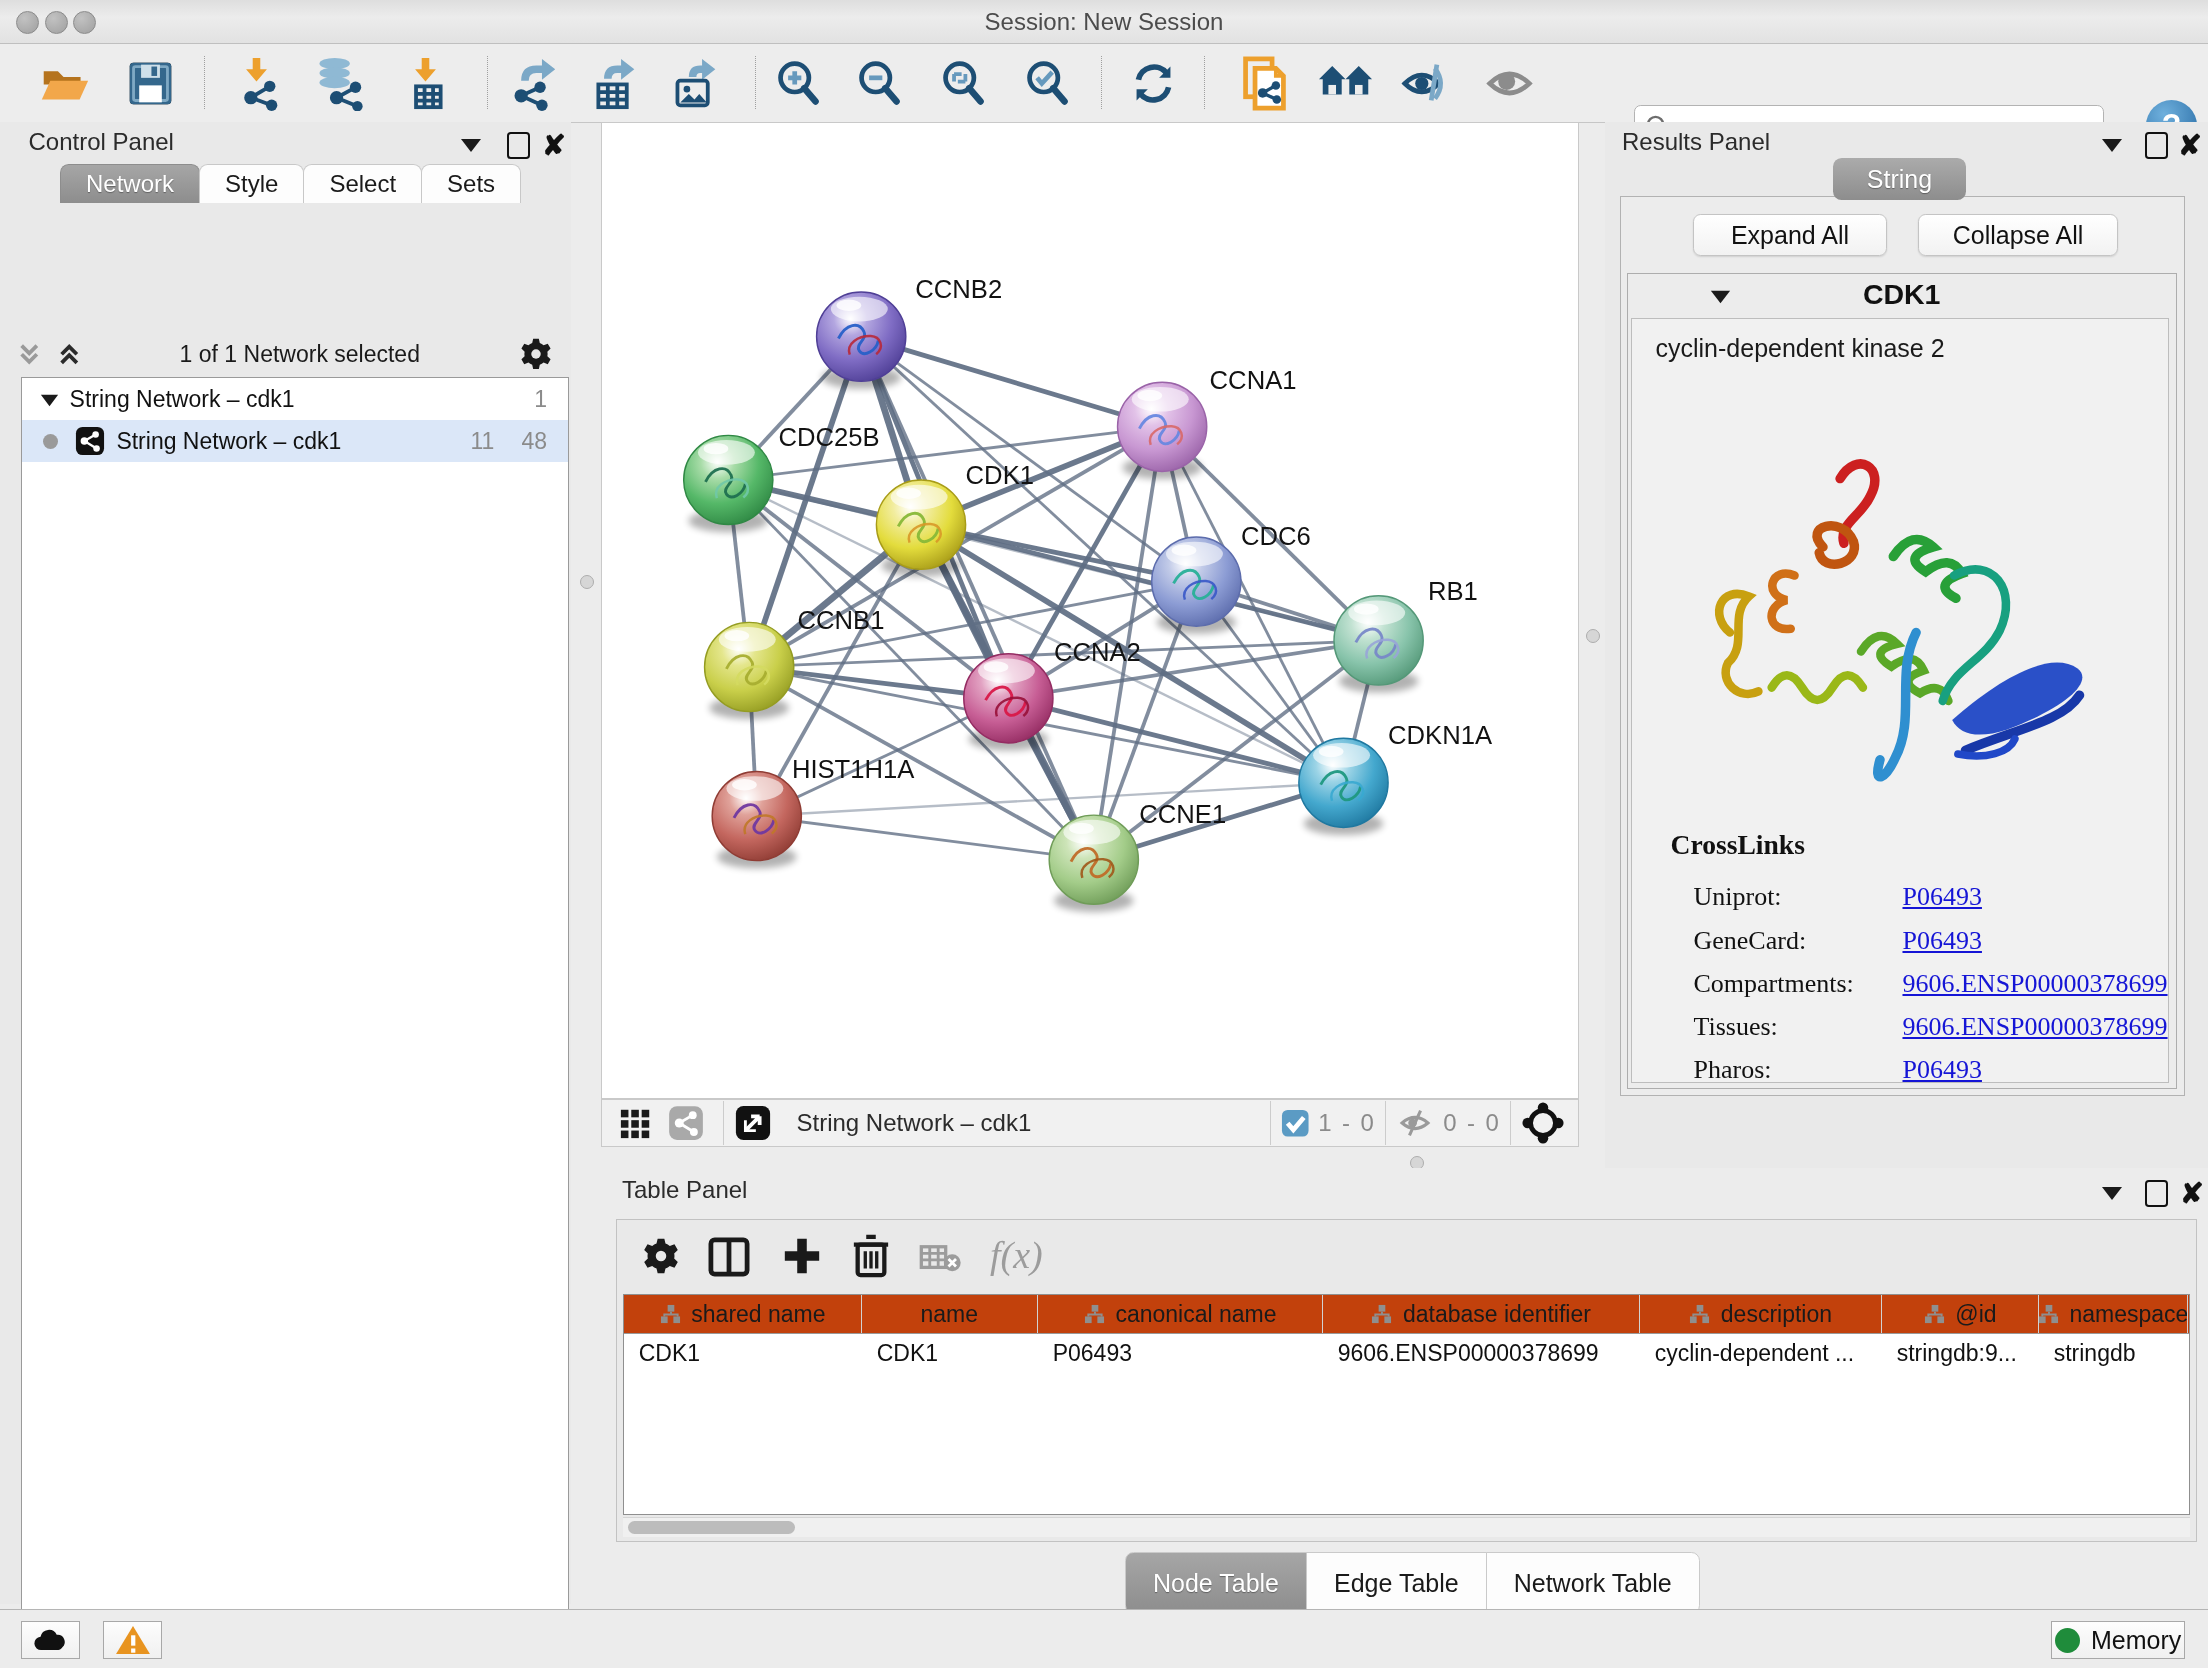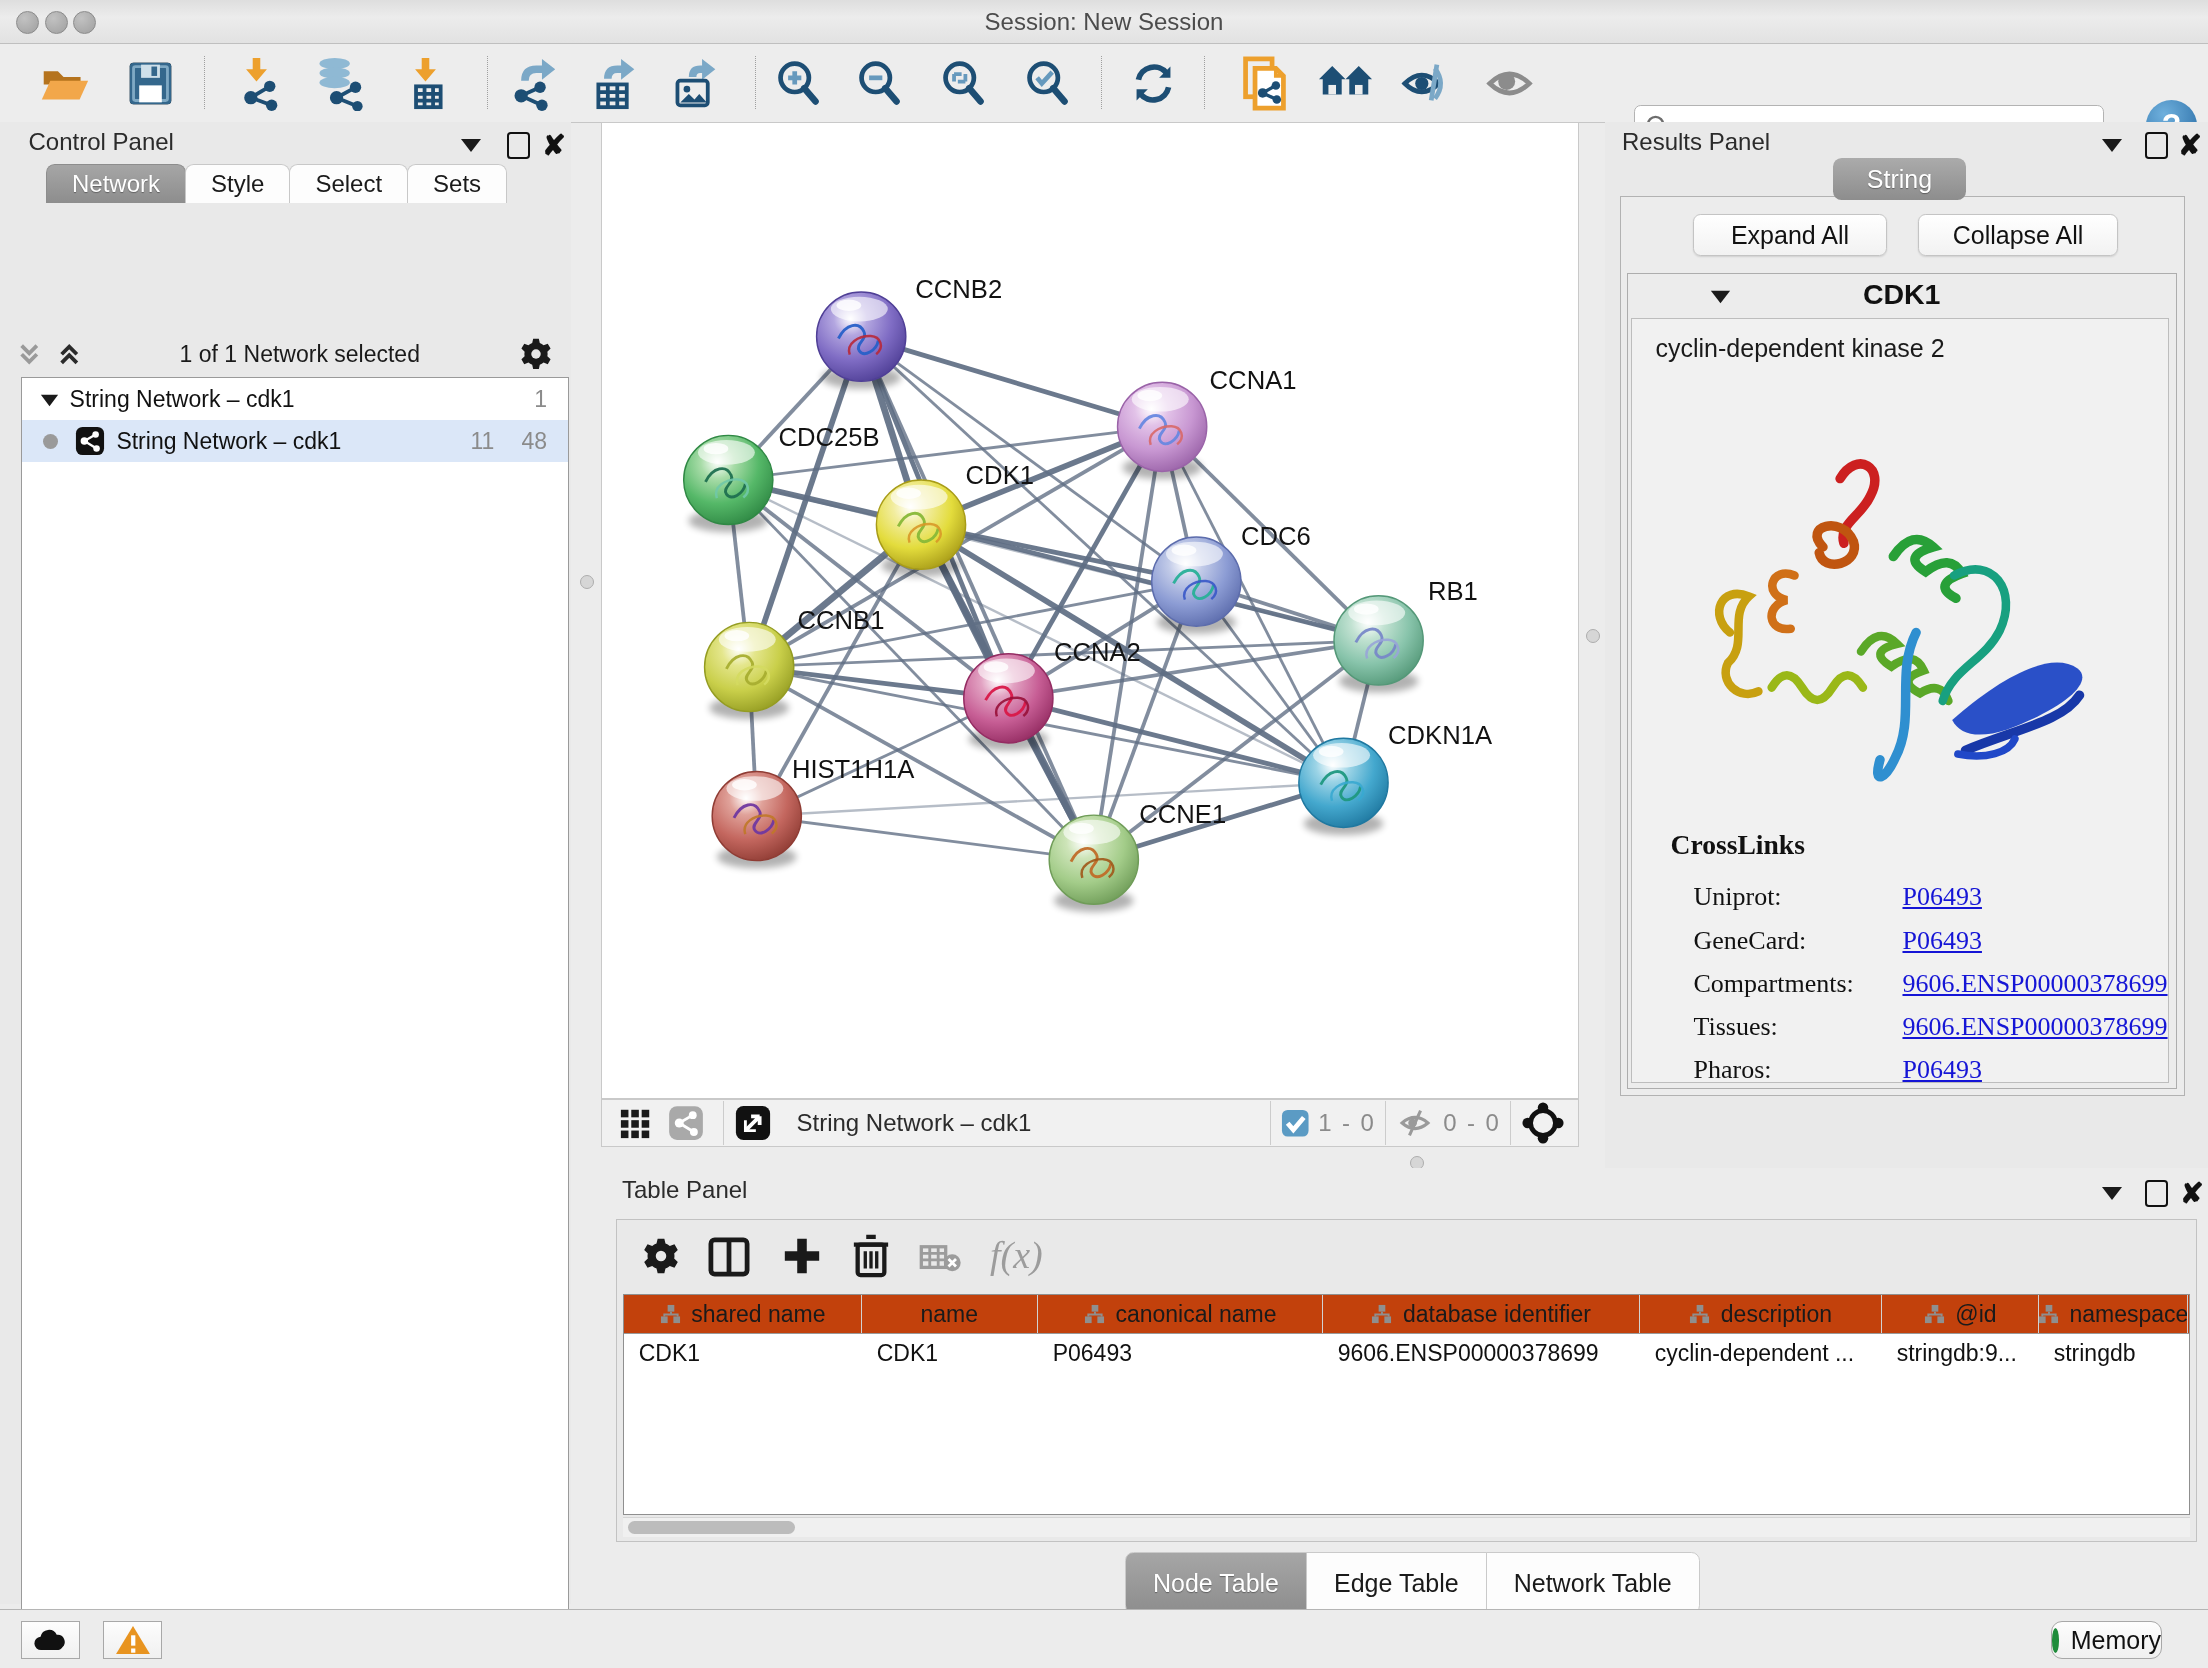--- a/index.html
+++ b/index.html
@@ -78,21 +78,21 @@
   .btabs{position:absolute;left:524px;top:384px;display:flex;}
   .btabs .tab{height:40px;line-height:40px;padding:10px 27px;font-size:25px;background:#fdfdfd;border:1px solid #cacaca;
     color:#1a1a1a;margin-right:-1px;}
   .btabs .tab:first-child{border-radius:8.6px 0 0 8.6px;}
   .btabs .tab:last-child{border-radius:0 8.6px 8.6px 0;}
   .btabs .tab.active{background:linear-gradient(#a6a6a6,#8d8d8d);color:#fff;text-shadow:0 1px 1px rgba(0,0,0,.35);}
   
   #statusbar{position:absolute;left:0;top:1609px;width:2208px;height:59px;background:#ececec;border-top:1.9px solid #b5b5b5;}
   .sb-btn{position:absolute;top:11.4px;height:38px;background:linear-gradient(#fdfdfd,#f0f0f0);border:1.9px solid #a8a8a8;
     display:flex;align-items:center;justify-content:center;box-sizing:border-box;}
-  #memory-btn{left:2051px;width:111px;font-size:25px;color:#111;border-radius:11px;}
+  #memory-btn{left:2051px;width:134px;font-size:25px;color:#111;}
   #mem-dot{width:25px;height:25px;border-radius:50%;background:#1f8c3b;margin-right:11.4px;}
   .netlabel{font-size:27px;fill:#121212;font-family:"Liberation Sans",sans-serif;}
 </style>
 </head>
 <body>
 
 <div id="app">
 
   <div id="titlebar">
     <div class="tlight" style="left:16px"></div>
@@ -274,21 +274,21 @@
     <div class="panel-ctrl" style="left:455px;top:7.6px">
         <div class="tri-down"></div>
       </div>
     <div class="panel-ctrl" style="left:502px;top:7.6px">
         <div class="float-box"></div>
       </div>
     <div class="panel-ctrl" style="left:538px;top:7.6px">
         <span class="xmark">✘</span>
       </div>
 
-    <div id="cp-tabs" class="tabrow abs" style="left:46px;top:42px"><div class="tab active">Network</div><div class="tab">Style</div><div class="tab">Select</div><div class="tab">Sets</div></div>
+    <div id="cp-tabs" class="tabrow abs" style="left:60px;top:42px"><div class="tab active">Network</div><div class="tab">Style</div><div class="tab">Select</div><div class="tab">Sets</div></div>
 
     <div id="cp-subhead">
       <svg width="28.5" height="28.5" viewBox="0 0 30 30" style="margin:0 5.7px">
         <path d="M7 6 l8 8 8 -8 M7 15 l8 8 8 -8" fill="none" stroke="#9a9a9a" stroke-width="4"></path>
       </svg>
       <svg width="28.5" height="28.5" viewBox="0 0 30 30" style="margin:0 5.7px">
         <path d="M7 24 l8 -8 8 8 M7 15 l8 -8 8 8" fill="none" stroke="#2b2b2b" stroke-width="4"></path>
       </svg>
       <div style="flex:1;text-align:center;font-size:23px;color:#1a1a1a">1 of 1 Network selected</div>
       <svg width="36" height="36" viewBox="-19 -19 38 38" style="margin:0 7.6px">

